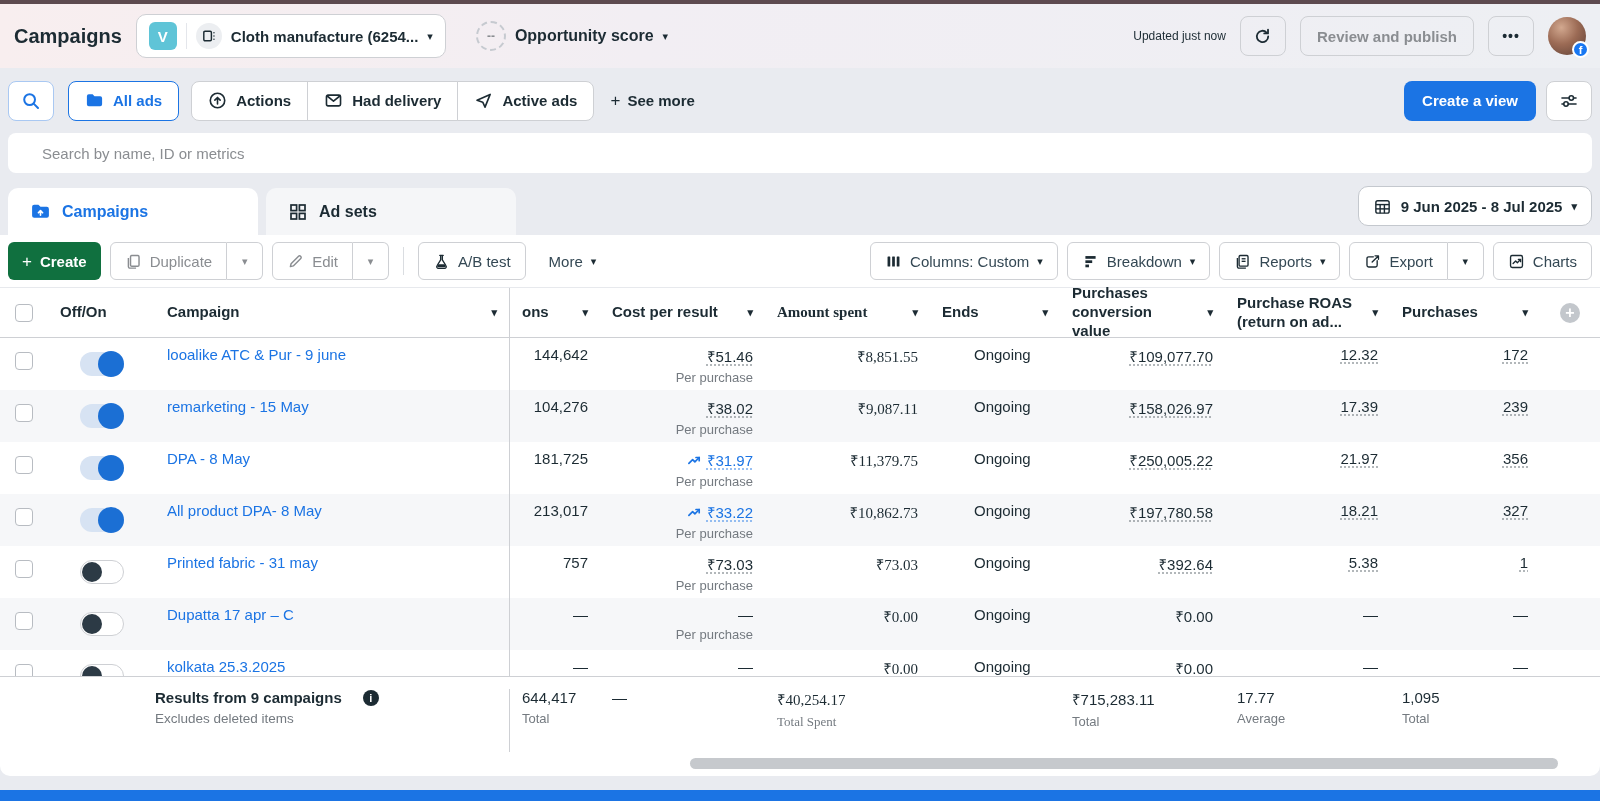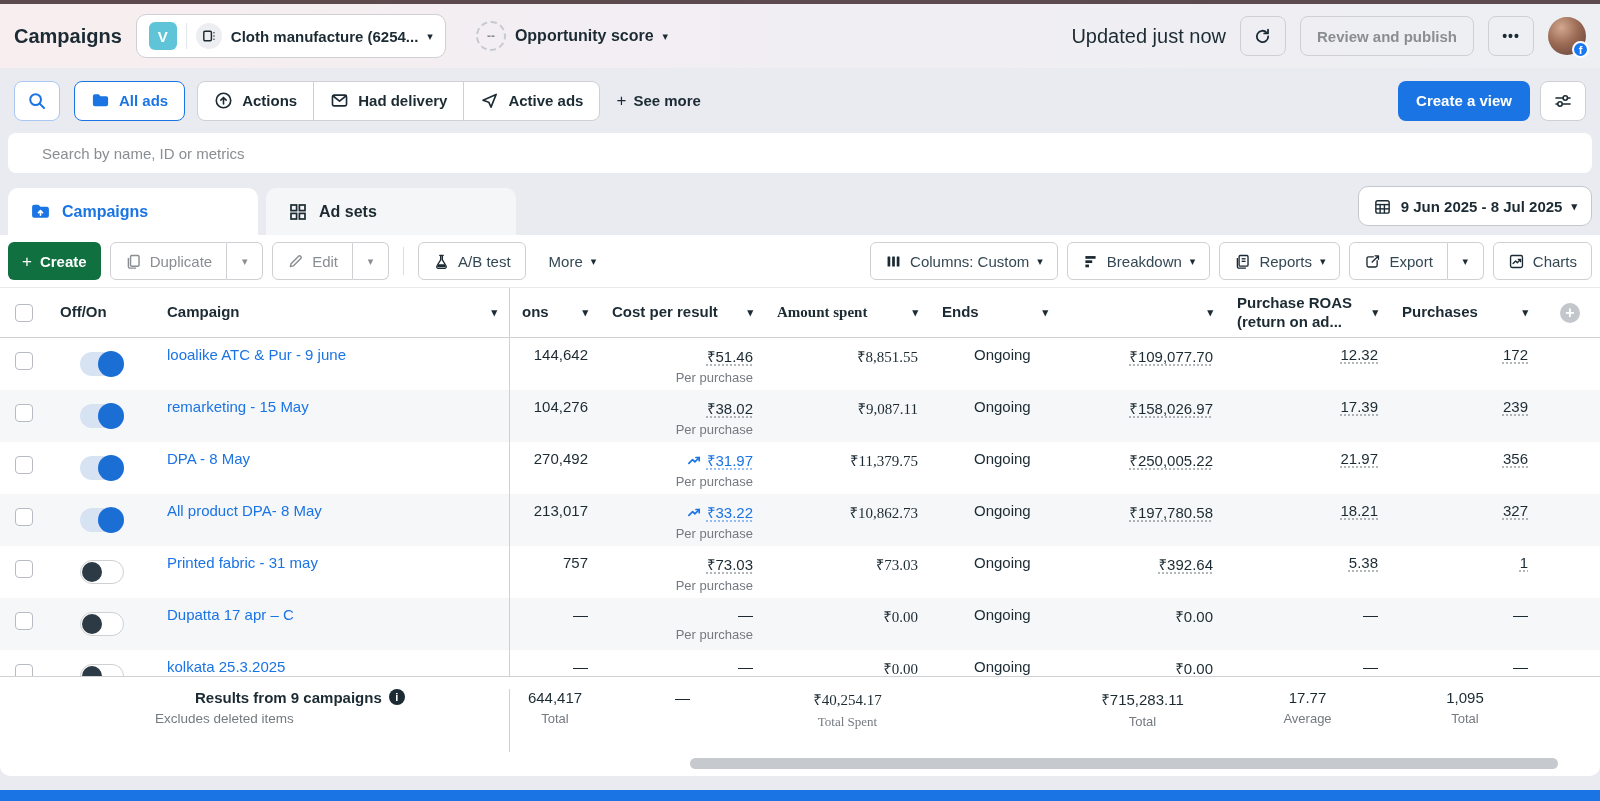--- a/index.html
+++ b/index.html
@@ -24,34 +24,34 @@
     font-weight:700; font-size:15px; display:flex; align-items:center; justify-content:center; }
   .chip-sep { width:1px; height:26px; background:#e4e6eb; }
   .acct-ic { width:26px; height:26px; border-radius:50%; background:#eceef1; display:flex; align-items:center; justify-content:center; }
   .acct-name { font-size:15px; font-weight:600; }
   .cv { font-size:11px; color:#1c2b33; line-height:1; }
   .opp { display:flex; align-items:center; gap:9px; margin-left:16px; cursor:pointer; }
   .opp-circle { width:30px; height:30px; border:2px dashed #c6cad0; border-radius:50%;
     color:#8a8d91; font-size:12px; font-weight:700; display:flex; align-items:center; justify-content:center; }
   .opp-label { font-size:16px; font-weight:600; }
   .hspacer { flex:1; }
-  .updated { font-size:20px; }
+  .updated { font-size:12px; }
   .iconbtn { width:46px; height:40px; border:1px solid #ced0d4; border-radius:8px; background:transparent;
     display:flex; align-items:center; justify-content:center; cursor:pointer; }
   .btn-outline { height:40px; padding:0 16px; border:1px solid #ced0d4; border-radius:8px; background:transparent;
     font-size:15px; font-weight:600; color:#8a8d91; display:flex; align-items:center; cursor:pointer; }
   .dotsbtn { letter-spacing:1px; font-weight:700; color:#1c2b33; font-size:14px; }
   .avatar { width:38px; height:38px; border-radius:50%; position:relative; flex:none;
     background:radial-gradient(circle at 35% 28%, #d2a88f 0%, #9c6b55 45%, #5c3f35 100%); }
   .fb-badge { position:absolute; right:-3px; bottom:-3px; width:17px; height:17px; border-radius:50%;
     background:#1877f2; color:#fff; font-size:11px; font-weight:700; display:flex; align-items:center;
     justify-content:center; border:2px solid #fff; }
 
   
-  .filterrow { height:65px; display:flex; align-items:center; padding:0 14px; }
+  .filterrow { height:65px; display:flex; align-items:center; padding:0 8px; }
   .searchbtn { width:46px; height:40px; border:1px solid #a9c8f2; border-radius:8px; background:#fff;
     display:flex; align-items:center; justify-content:center; cursor:pointer; margin-right:14px; }
   .fbtn { height:40px; display:flex; align-items:center; gap:9px; padding:0 16px; background:#fff;
     border:1px solid #ced0d4; font-size:15px; font-weight:600; color:#1c2b33; cursor:pointer; }
   .fbtn.allads { border:1px solid #1b74e4; border-radius:8px; color:#1b74e4; margin-right:12px; }
   .fgroup { display:flex; }
   .fgroup .fbtn { margin-left:-1px;text-align:right; }
   .fgroup .fbtn:first-child { border-radius:8px 0 0 8px; margin-left:0; }
   .fgroup .fbtn:last-child { border-radius:0 8px 8px 0; }
   .seemore { display:flex; align-items:center; gap:7px; font-size:15px; font-weight:600; margin-left:16px; cursor:pointer; }
@@ -121,25 +121,25 @@
   .tgl.on .knob { position:absolute; right:0px; top:-1px; width:26px; height:26px; border-radius:50%; background:#1b6fd4; }
   .tgl.off { background:#fff; border:1px solid #ced0d4; }
   .tgl.off .knob { position:absolute; left:1px; top:1px; width:20px; height:20px; border-radius:50%; background:#2c3a45; }
 
   .addcol { width:20px; height:20px; border-radius:50%; background:#c3c7cc; color:#fff; font-size:16px;
     display:flex; align-items:center; justify-content:center; cursor:pointer; margin:0 auto; }
 
   
   .totals { display:flex; border-top:1px solid #ced0d4; background:#fff; position:relative; padding:12px 0 0; height:76px; }
   .tot-label { width:510px; padding-left:155px; border-right:1px solid #ced0d4; }
-  .tot-title { font-size:15px; font-weight:600; display:flex; align-items:flex-start; gap:7px;margin-left:40px; }
+  .tot-title { font-size:15px; font-weight:600; display:flex; align-items:flex-end; gap:21px; }
   .info-ic { width:16px; height:16px; border-radius:50%; background:#1c2b33; color:#fff; font-size:11px;
     font-weight:700; font-style:normal; display:flex; align-items:center; justify-content:center; cursor:pointer; }
   .tot-sub { font-size:13.5px; color:#747a80; margin-top:5px; }
-  .tot-cell { display:flex; flex-direction:column; align-items:center; padding:0 12px; font-size:15px; }
+  .tot-cell { display:flex; flex-direction:column; align-items:flex-start; padding:0 12px; font-size:15px; }
   .tot-cell .sub { margin-top:5px; }
 
   .hscroll { position:absolute; left:0; right:0; bottom:6px; height:12px; }
   .hthumb { position:absolute; left:690px; width:868px; height:11px; border-radius:6px; background:#c6c9cd; cursor:pointer; }
 
   .bottomstrip { position:absolute; left:0; right:0; bottom:0; height:11px; background:#1b74e4; }
   svg { display:block; }
 </style>
 </head>
 <body>
@@ -434,20 +434,21 @@
     </div>
     <div class="th w-spent">
       <span>Amount spent</span>
       <span class="cv">▾</span>
     </div>
     <div class="th w-ends">
       <span>Ends</span>
       <span class="cv">▾</span>
     </div>
     <div class="th w-conv">
+      <span style="max-width:118px">Purchases conversion value</span>
       <span class="cv">▾</span>
     </div>
     <div class="th w-roas">
       <span style="max-width:118px">Purchase ROAS (return on ad...</span>
       <span class="cv">▾</span>
     </div>
     <div class="th w-pur">
       <span>Purchases</span>
       <span class="cv">▾</span>
     </div>
@@ -538,21 +539,21 @@
         </div>
       <div class="td center w-tgl">
           <div class="tgl on">
             <div class="knob"></div>
           </div>
         </div>
       <div class="td left w-camp campline">
           <span class="cname">DPA - 8 May</span>
         </div>
       <div class="td w-res">
-          <span>270,492</span>
+          <span>181,725</span>
         </div>
       <div class="td w-cpr">
         <span class="valrow blue">
           <span>
             <svg width="15" height="15" viewBox="0 0 16 16" fill="none" stroke="#1b74e4" stroke-width="1.8" stroke-linecap="round" stroke-linejoin="round">
                 <path d="M2 11l4-4 2.4 2.4L13 4.8"></path>
                 <path d="M9.6 4.8H13v3.4"></path>
               </svg>
           </span>
           <span class="bluedot">₹31.97</span>

